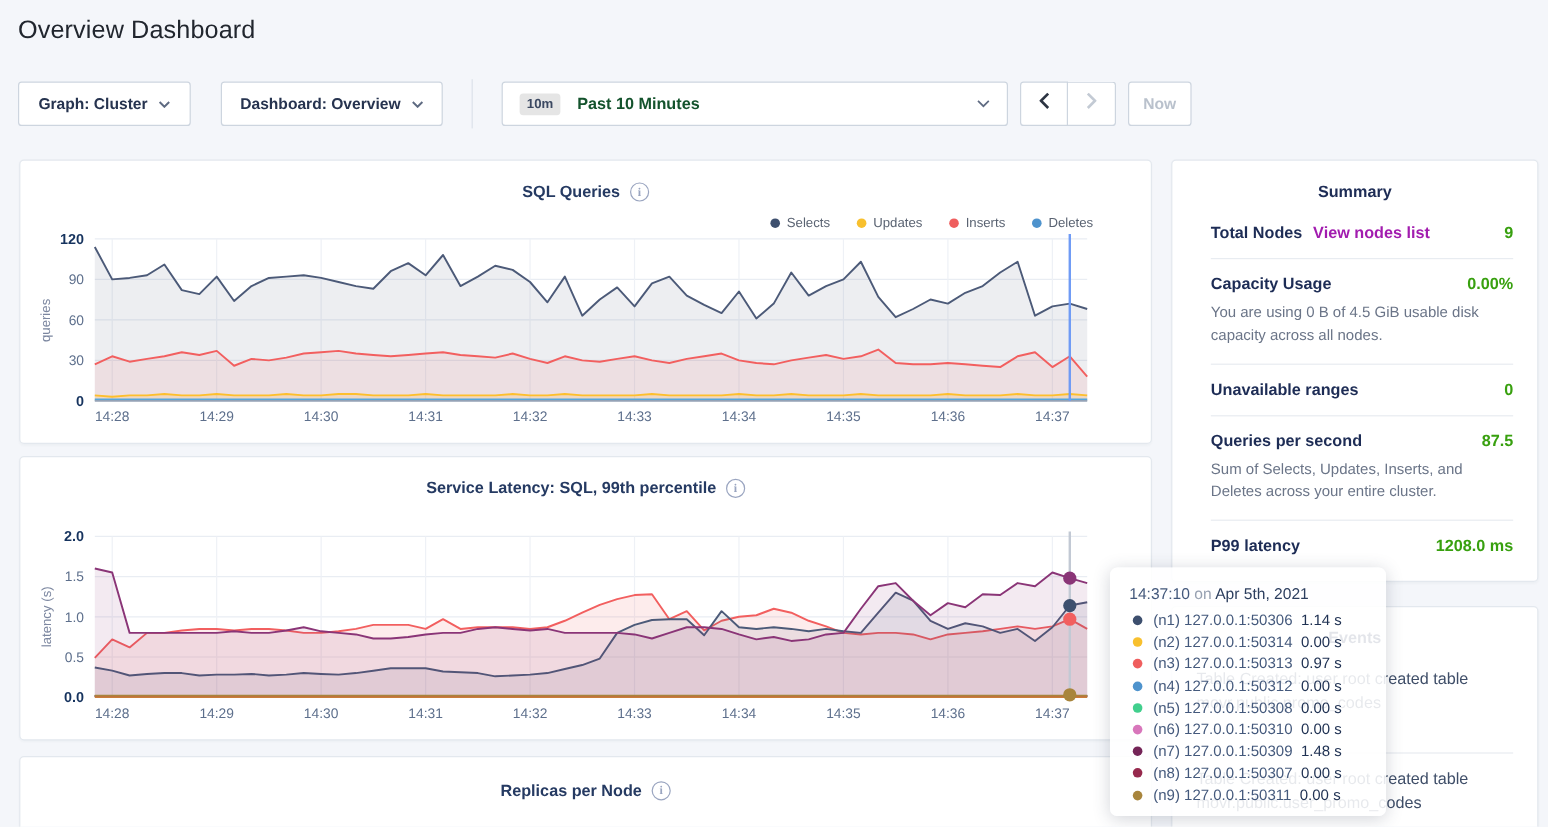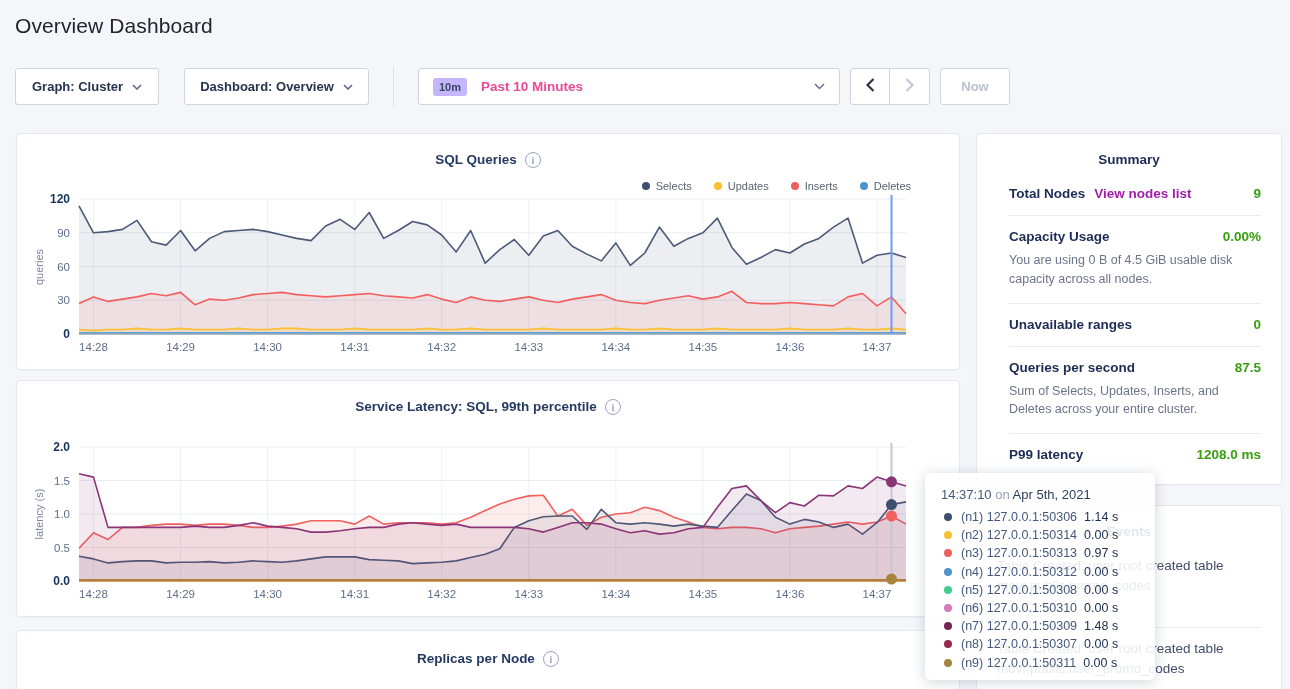--- a/index.html
+++ b/index.html
@@ -9,29 +9,29 @@
 
   .page-title { position:absolute; left:15px; top:14px; font-size:21px; font-weight:500; color:#21262e; letter-spacing:.1px; }
 
   
   .ctl { position:absolute; top:68px; height:37px; background:#fff; border:1px solid #cdd5df; border-radius:3px; display:flex; align-items:center; font-size:13px; font-weight:bold; color:#26334f; cursor:pointer; }
   .dd { justify-content:center; gap:9px; }
   #dd-graph { left:15px; width:144px; }
   #dd-dashboard { left:184px; width:185px; }
   .vdivider { position:absolute; left:393px; top:66px; width:1px; height:41px; background:#dde2ea; }
   #timepicker { left:418px; width:422px; padding:0 14px; justify-content:flex-start; }
-  .time-badge { background:#c4b5fd; color:#3c4962; font-size:11px; font-weight:bold; padding:3px 6px; border-radius:3px; margin-right:14px; }
-  .time-label { font-size:13.5px; color:#ec4899; }
+  .time-badge { background:#e5e5e5; color:#3c4962; font-size:11px; font-weight:bold; padding:3px 6px; border-radius:3px; margin-right:14px; }
+  .time-label { font-size:13.5px; color:#14532d; }
   #timepicker .chev { margin-left:auto; }
   .chev svg { display:block; }
   .btn-group { position:absolute; left:850px; top:68px; display:flex; }
   .nav-btn { width:40px; height:37px; background:#fff; border:1px solid #cdd5df; display:flex; align-items:center; justify-content:center; cursor:pointer; }
   .nav-btn.prev { border-radius:3px 0 0 3px; }
   .nav-btn.next { border-radius:0 3px 3px 0; border-left:none; }
-  #btn-now { left:940px; width:70px; justify-content:center; color:#b9c1cc; cursor:default; }
+  #btn-now { left:940px; width:53px; justify-content:center; color:#b9c1cc; cursor:default; }
 
   
   .card { position:absolute; background:#fff; border:1px solid #e3e8ee; border-radius:4px; box-shadow:0 1px 2px rgba(40,50,70,.03); }
   #card-sql      { left:16px;  top:133px; width:944px; height:237px; }
   #card-latency  { left:16px;  top:380px; width:944px; height:237px; }
   #card-replicas { left:16px;  top:630px; width:944px; height:120px; }
   #card-summary  { left:976px; top:133px; width:306px; height:352px; }
   #card-events   { left:976px; top:505px; width:306px; height:220px; }
 
   .chart-title-row { position:absolute; left:0; right:0; display:flex; justify-content:center; gap:8px; }

